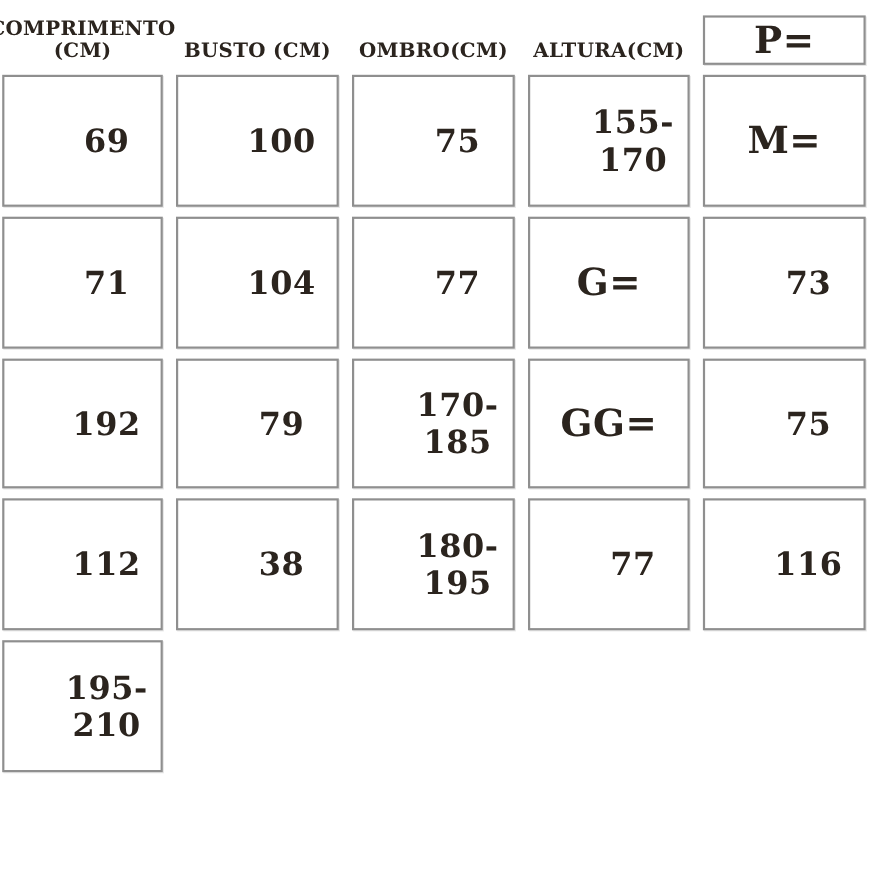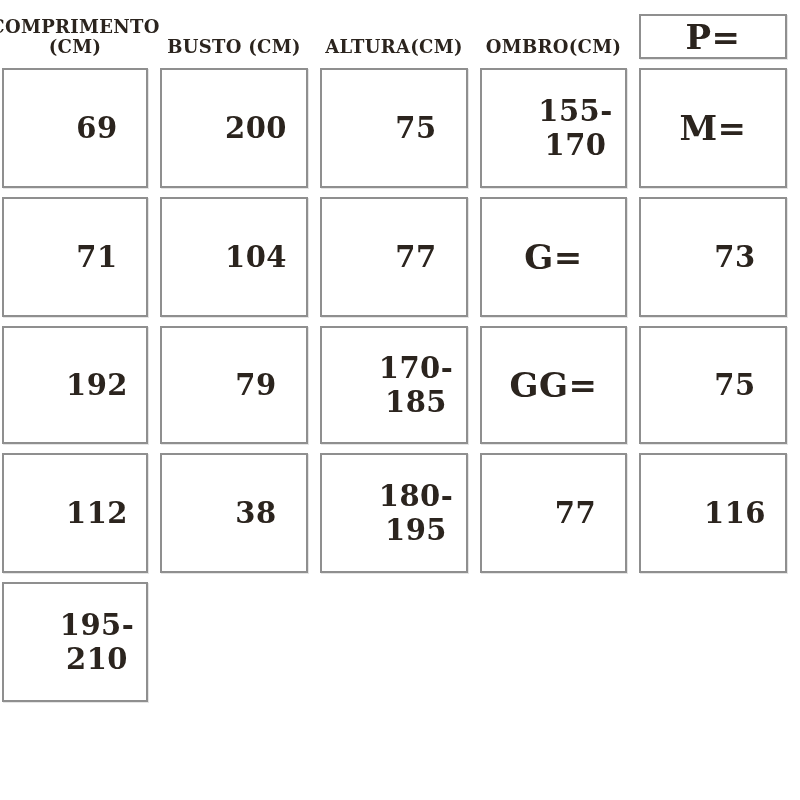--- a/index.html
+++ b/index.html
@@ -51,26 +51,26 @@
   .cell.num-value  { font-size: 29px; letter-spacing: 0.5px; padding-left: 44px; }
 </style>
 </head>
 <body>
 
 <div class="page" style="--text-color: #2b241e; --border-color: #8f8f8f; --cell-bg: #ffffff; --page-bg: #ffffff;">
   <div class="grid">
 
     <div class="hdr">COMPRIMENTO (CM)</div>
     <div class="hdr">BUSTO (CM)</div>
+    <div class="hdr">OMBRO(CM)</div>
     <div class="hdr">ALTURA(CM)</div>
-    <div class="hdr">OMBRO(CM)</div>
 
     <div class="cell size-label">P=</div>
     <div class="cell num-value">69</div>
-    <div class="cell num-value">200</div>
+    <div class="cell num-value">100</div>
     <div class="cell num-value">75</div>
     <div class="cell num-value">155-170</div>
 
     <div class="cell size-label">M=</div>
     <div class="cell num-value">71</div>
     <div class="cell num-value">104</div>
     <div class="cell num-value">77</div>
 
     <div class="cell size-label">G=</div>
     <div class="cell num-value">73</div>

